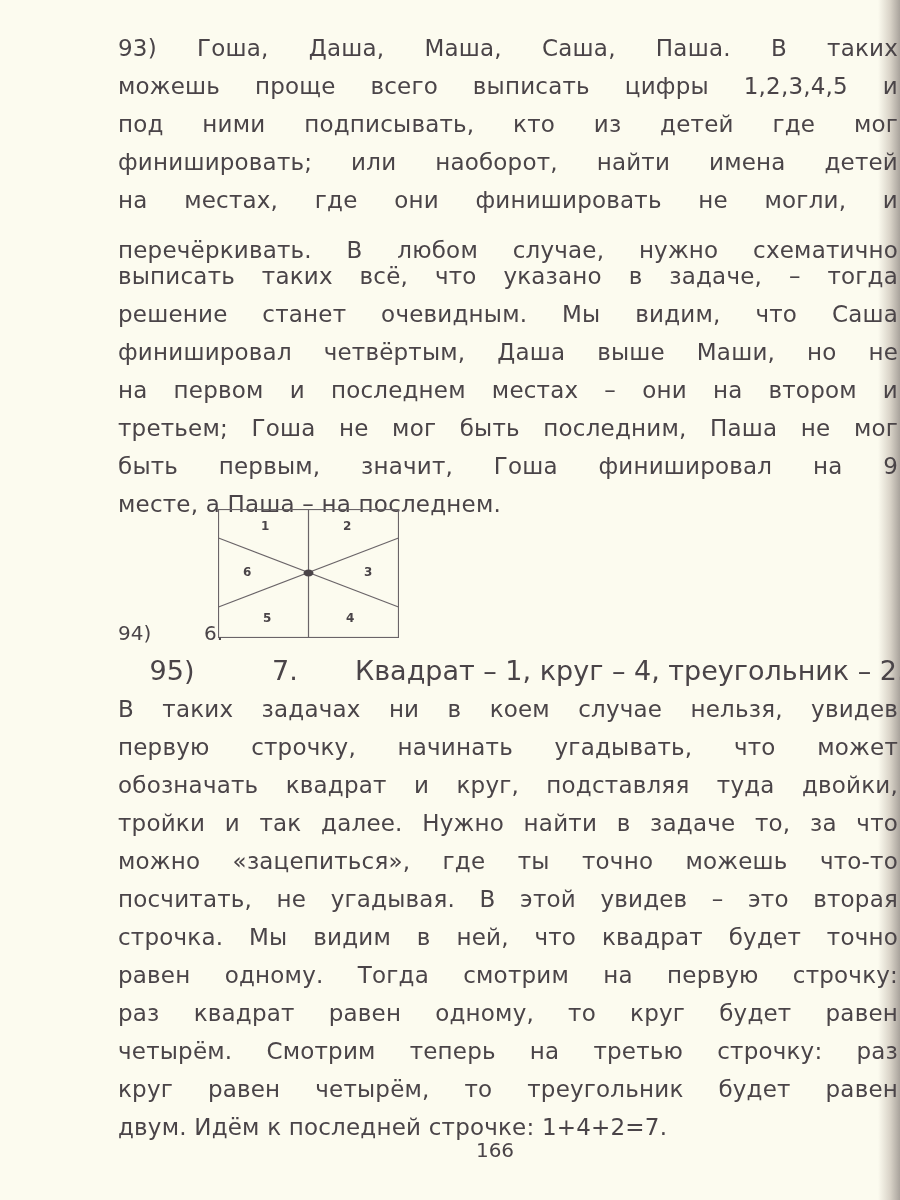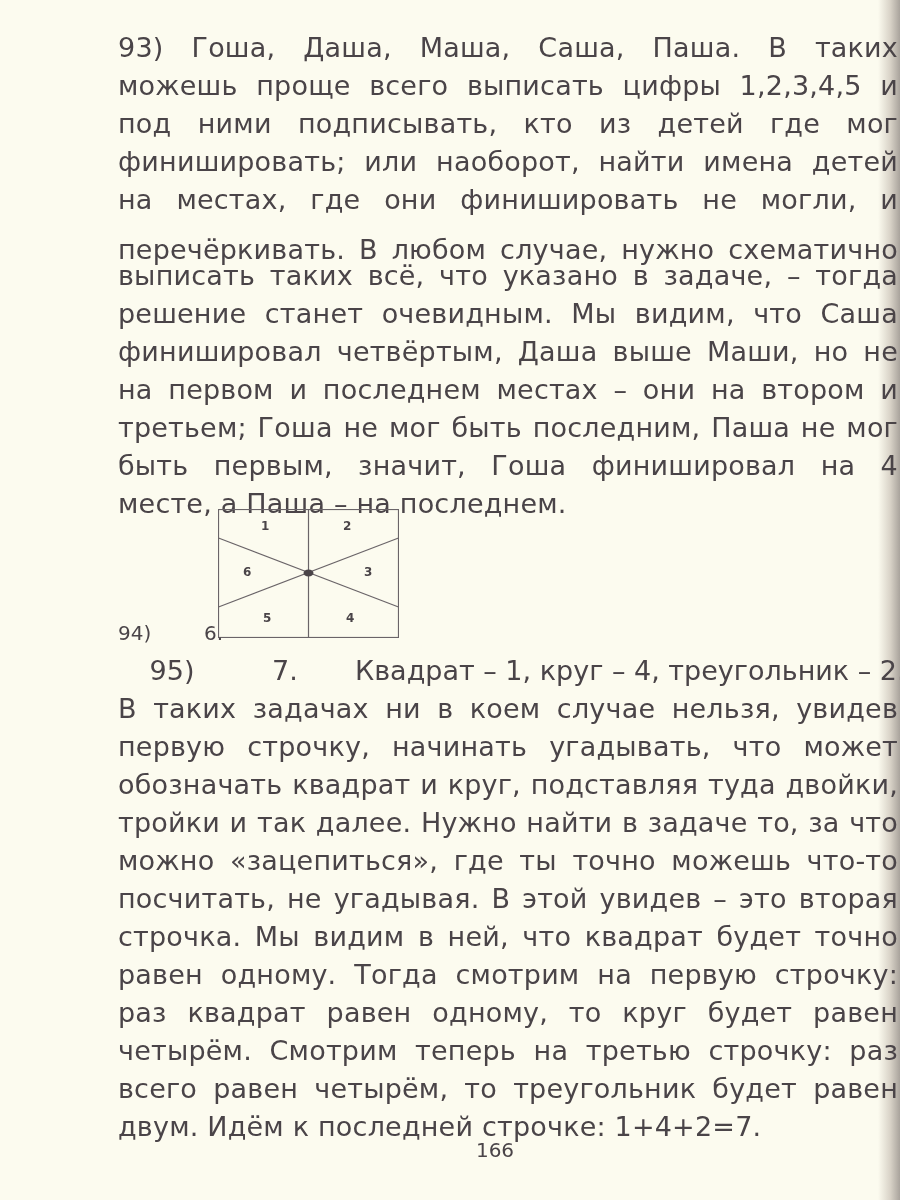--- a/index.html
+++ b/index.html
@@ -10,21 +10,21 @@
     font-family: "DejaVu Sans", sans-serif;
     color: #4a4448;
   }
   .page-edge {
     position: absolute; right: 0; top: 0; width: 22px; height: 1200px;
     background: linear-gradient(to right, rgba(252,251,239,0) 0%, #d9d3c8 55%, #a9a39c 100%);
   }
   .text-block { position: absolute; left: 118px; width: 775px; }
   .line {
     position: absolute; left: 0; white-space: nowrap;
-    font-size: 27px; line-height: 38px; letter-spacing: 0.2px;
+    font-size: 23px; line-height: 38px; letter-spacing: 0.2px;
   }
   .justify { width: 780px; text-align: justify; text-align-last: justify; }
   .page-number {
     position: absolute; top: 1138px; left: 0; width: 990px; text-align: center;
     font-size: 20px; color: #4a4448;
   }
   .diagram { position: absolute; left: 218px; top: 509px; width: 181px; height: 129px; }
   .diagram svg { display: block; }
   .answer-94 { position: absolute; left: 118px; top: 614px; font-size: 20px; line-height: 38px; white-space: nowrap; }
   .ans-num { display: inline-block; width: 86px; }
@@ -42,21 +42,21 @@
   <div class="line justify" style="top:38px">можешь проще всего выписать цифры 1,2,3,4,5 и</div>
   <div class="line justify" style="top:76px">под ними подписывать, кто из детей где мог</div>
   <div class="line justify" style="top:114px">финишировать; или наоборот, найти имена детей</div>
   <div class="line justify" style="top:152px">на местах, где они финишировать не могли, и</div>
   <div class="line justify" style="top:202px">перечёркивать. В любом случае, нужно схематично</div>
   <div class="line justify" style="top:228px">выписать таких всё, что указано в задаче, – тогда</div>
   <div class="line justify" style="top:266px">решение станет очевидным. Мы видим, что Саша</div>
   <div class="line justify" style="top:304px">финишировал четвёртым, Даша выше Маши, но не</div>
   <div class="line justify" style="top:342px">на первом и последнем местах – они на втором и</div>
   <div class="line justify" style="top:380px">третьем; Гоша не мог быть последним, Паша не мог</div>
-  <div class="line justify" style="top:418px">быть первым, значит, Гоша финишировал на 4</div>
+  <div class="line justify" style="top:418px">быть первым, значит, Гоша финишировал на 9</div>
   <div class="line" style="top:456px">месте, а Паша – на последнем.</div>
 </div>
 
 <div class="diagram">
   <svg width="181" height="129" viewBox="0 0 181 129" xmlns="http://www.w3.org/2000/svg">
     <rect x="0.5" y="0.5" width="180" height="128" fill="none" stroke="#6a6468" stroke-width="1.2"></rect>
     <line x1="90.5" y1="0.5" x2="90.5" y2="128.5" stroke="#6a6468" stroke-width="1.2"></line>
     <line x1="0.5" y1="29" x2="180.5" y2="98" stroke="#6a6468" stroke-width="1.2"></line>
     <line x1="0.5" y1="98" x2="180.5" y2="29" stroke="#6a6468" stroke-width="1.2"></line>
     <ellipse cx="90.5" cy="64" rx="5" ry="3.5" fill="#4a4448"></ellipse>
@@ -81,17 +81,17 @@
   <div class="line justify" style="top:0px">В таких задачах ни в коем случае нельзя, увидев</div>
   <div class="line justify" style="top:38px">первую строчку, начинать угадывать, что может</div>
   <div class="line justify" style="top:76px">обозначать квадрат и круг, подставляя туда двойки,</div>
   <div class="line justify" style="top:114px">тройки и так далее. Нужно найти в задаче то, за что</div>
   <div class="line justify" style="top:152px">можно «зацепиться», где ты точно можешь что-то</div>
   <div class="line justify" style="top:190px">посчитать, не угадывая. В этой увидев – это вторая</div>
   <div class="line justify" style="top:228px">строчка. Мы видим в ней, что квадрат будет точно</div>
   <div class="line justify" style="top:266px">равен одному. Тогда смотрим на первую строчку:</div>
   <div class="line justify" style="top:304px">раз квадрат равен одному, то круг будет равен</div>
   <div class="line justify" style="top:342px">четырём. Смотрим теперь на третью строчку: раз</div>
-  <div class="line justify" style="top:380px">всего равен четырём, то треугольник будет равен</div>
+  <div class="line justify" style="top:380px">круг равен четырём, то треугольник будет равен</div>
   <div class="line" style="top:418px">двум. Идём к последней строчке: 1+4+2=7.</div>
 </div>
 
 <div class="page-number">166</div>
 
 </body></html>

